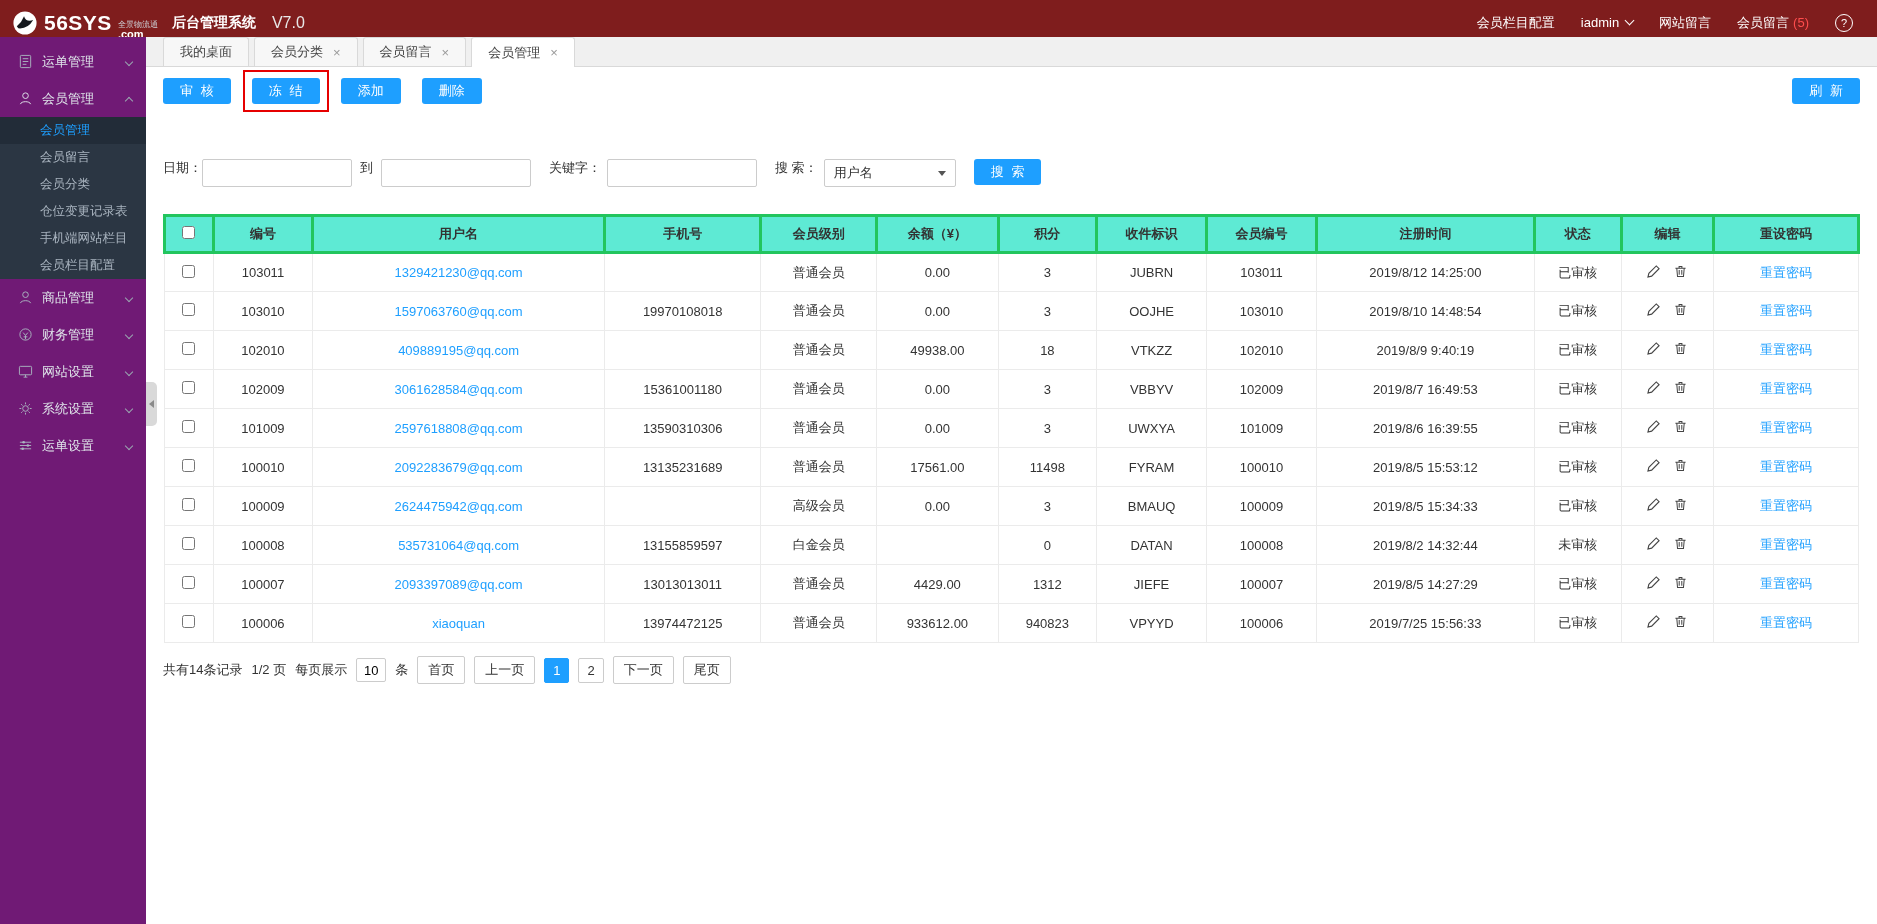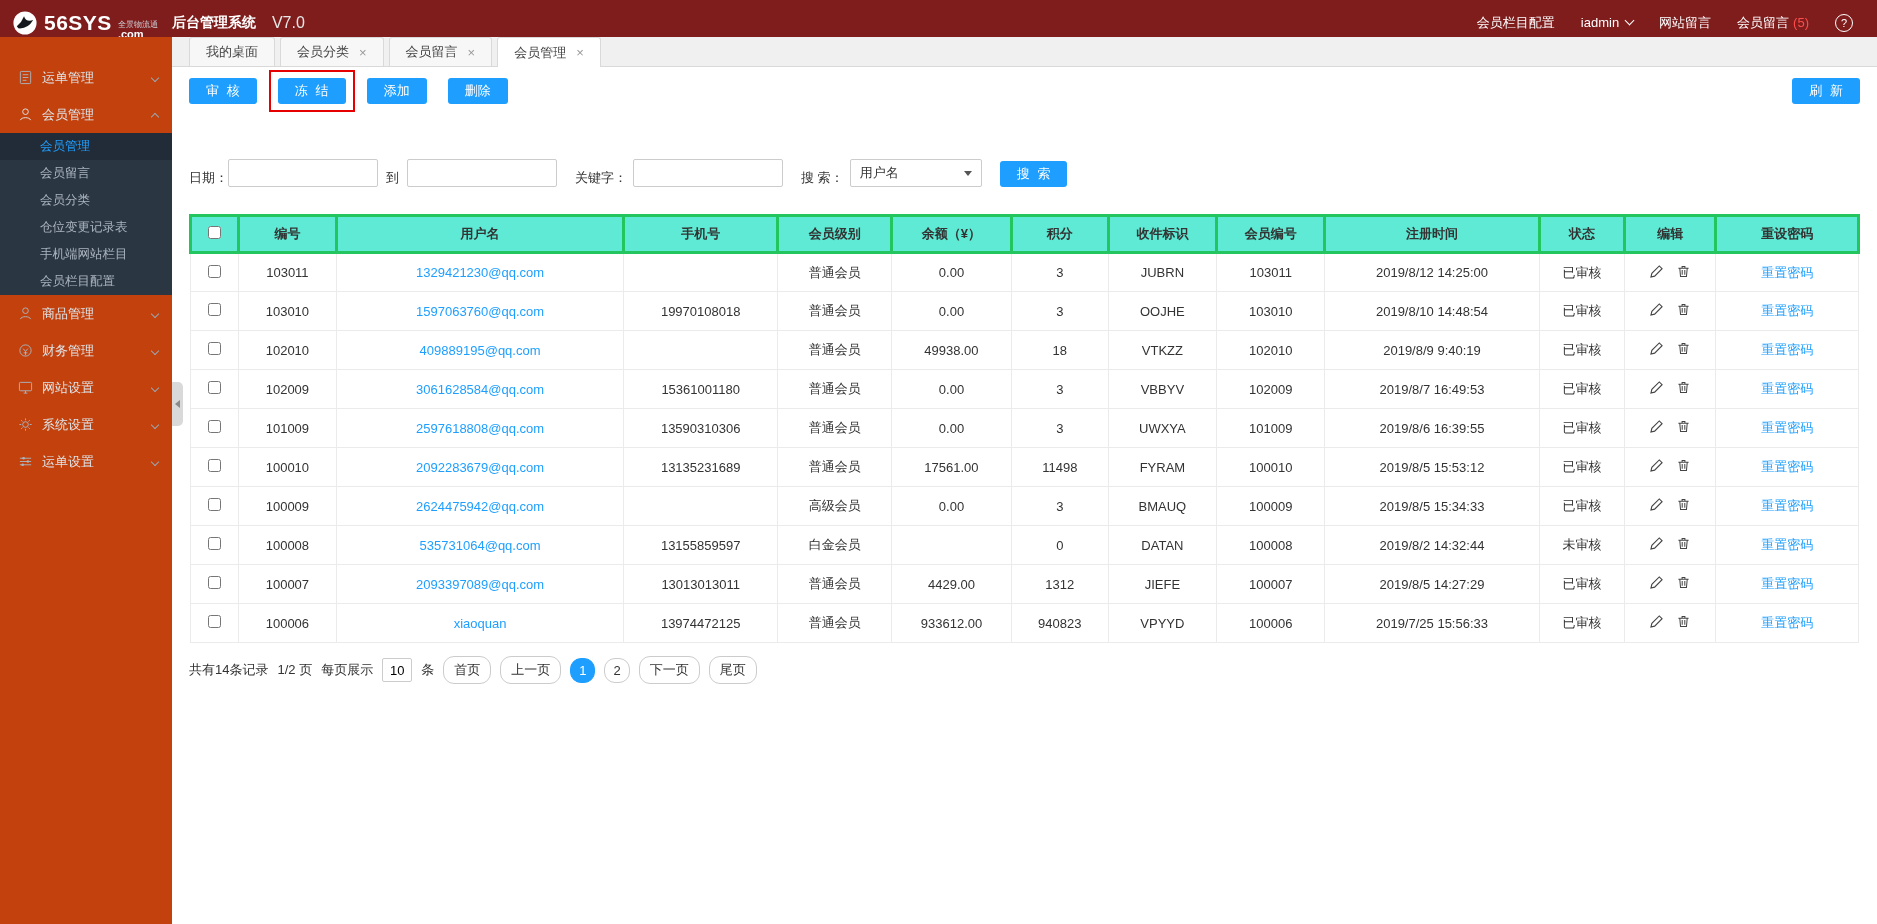--- a/index.html
+++ b/index.html
@@ -15,21 +15,21 @@
 .logo-dotcom{font-size:11px;font-weight:bold}
 .app-title{font-size:14px;font-weight:bold;margin-left:14px}
 .app-version{font-size:16px;margin-left:16px;color:#e8e8e8}
 .topbar-right{margin-left:auto;display:flex;align-items:center;gap:26px;font-size:13px}
 .user-menu{display:inline-flex;align-items:center;cursor:pointer}
 .chev{display:inline-block;width:7px;height:7px;border-right:1.5px solid #fff;border-bottom:1.5px solid #fff;transform:rotate(45deg);margin-left:7px;margin-top:-4px}
 .msg-count{color:#ff4d4d;margin-left:4px}
 .help-circle{width:18px;height:18px;border:1.5px solid #fff;border-radius:50%;display:inline-flex;align-items:center;justify-content:center;font-size:11px;cursor:pointer}
 .body-row{flex:1;display:flex;min-height:0}
 
-.sidebar{width:172px;background:#c2410c;flex:0 0 auto;color:#c3ccd4;padding-top:22px}
+.sidebar{width:146px;background:#701a75;flex:0 0 auto;color:#c3ccd4;padding-top:6px}
 .side-group{height:37px;display:flex;align-items:center;padding:0 14px 0 18px;cursor:pointer}
 .gicon{width:15px;height:15px;margin-right:9px;flex:0 0 auto}
 .glabel{flex:1;font-size:13px;color:#dfe5ea}
 .side-chev{width:6px;height:6px;border-right:1.5px solid #9aa6b1;border-bottom:1.5px solid #9aa6b1;transform:rotate(45deg)}
 .side-chev.up{transform:rotate(225deg);margin-top:4px}
 .submenu{background:#2b3643}
 .side-child{height:27px;display:flex;align-items:center;padding-left:40px;font-size:12.5px;color:#aab5c0;cursor:pointer}
 .side-child.active{background:#222c38;color:#1E9FFF}
 
 .main{flex:1;background:#fff;position:relative;min-width:0}
@@ -38,37 +38,37 @@
 .tabstrip{height:30px;background:#f0f0f0;border-bottom:1px solid #d9d9d9;display:flex;align-items:flex-end;padding-left:17px}
 .tab{height:29px;background:#f7f7f7;border:1px solid #d9d9d9;border-bottom:none;border-radius:3px 3px 0 0;padding:0 16px;margin-right:5px;display:flex;align-items:center;gap:10px;color:#444;cursor:pointer}
 .tab.active{background:#fff;height:30px;margin-bottom:-1px}
 .tab-close{color:#999;font-size:13px;cursor:pointer}
 .toolbar{display:flex;align-items:center;padding:11px 17px 9px;gap:21px}
 .btn{background:#1E9FFF;color:#fff;border:none;height:26px;padding:0 17px;border-radius:3px;font-size:13px;font-family:Liberation Mono, monospace;cursor:pointer}
 .freeze-wrap{position:relative;display:inline-block}
 .annotation-box{position:absolute;left:-9px;right:-9px;top:-8px;bottom:-8px;border:2px solid #e60000;pointer-events:none;z-index:4}
 .btn-refresh{margin-left:auto}
 
-.filters{display:flex;align-items:flex-end;margin:46px 17px 0;font-size:13px}
+.filters{display:flex;align-items:flex-start;margin:46px 17px 0;font-size:13px}
 .txt{height:28px;border:1px solid #ccc;border-radius:2px;width:150px;padding:0 8px;font-family:inherit;font-size:13px}
 .to-label{margin:0 8px}
 .gap-l{margin-left:18px;margin-right:6px}
 .select{width:132px;height:28px;border:1px solid #ccc;border-radius:2px;display:flex;align-items:center;padding:0 9px;background:#fff;cursor:pointer}
 .sel-caret{margin-left:auto;width:0;height:0;border-left:4px solid transparent;border-right:4px solid transparent;border-top:5px solid #555}
 .btn-search{margin-left:18px}
 
 .grid{margin:27px 17px 0;width:calc(100% - 34px);border-collapse:collapse;table-layout:fixed}
 .grid th{background:#5eead4;font-weight:bold;height:37px;border:3px solid #22c55e;font-size:13px;color:#333}
 .grid td{height:39px;border:1px solid #ebebeb;text-align:center;font-size:13px;color:#333;overflow:hidden;white-space:nowrap}
 .lnk{color:#1E9FFF;text-decoration:none;cursor:pointer}
 .icon-btn{cursor:pointer;margin:0 7px;display:inline-block;vertical-align:middle}
 
 .pager{display:flex;align-items:center;margin:13px 17px;gap:9px;font-size:13px}
 .pp-input{width:30px;height:24px;border:1px solid #ccc;border-radius:2px;text-align:center;font-family:inherit;font-size:13px}
-.pbtn{border:1px solid #ccc;background:#fff;border-radius:11px;padding:4px 10px;font-size:13px;font-family:inherit;cursor:pointer;color:#333}
+.pbtn{border:1px solid #ccc;background:#fff;border-radius:2px;padding:4px 10px;font-size:13px;font-family:inherit;cursor:pointer;color:#333}
 .pbtn.num{padding:4px 8px;min-width:24px}
 .pbtn.cur{background:#1E9FFF;border-color:#1E9FFF;color:#fff}
 </style>
 </head>
 <body>
 
 <div class="app">
 
   <div class="topbar">
     <div class="logo">

